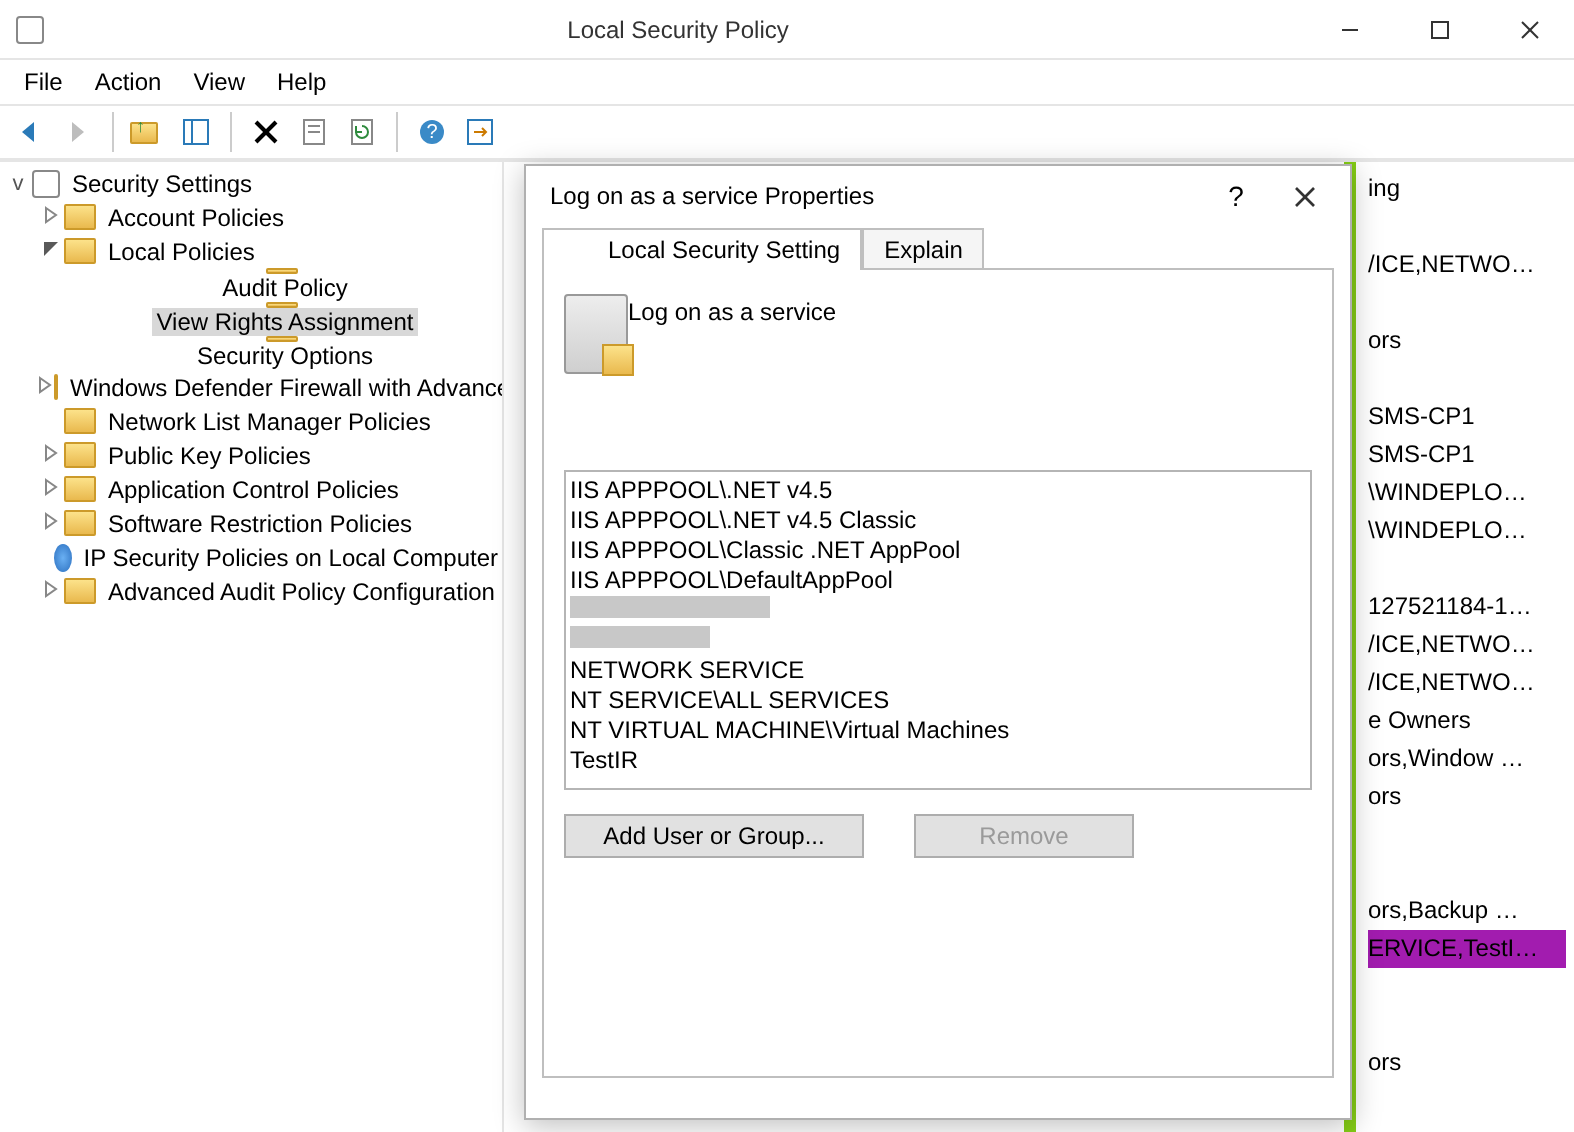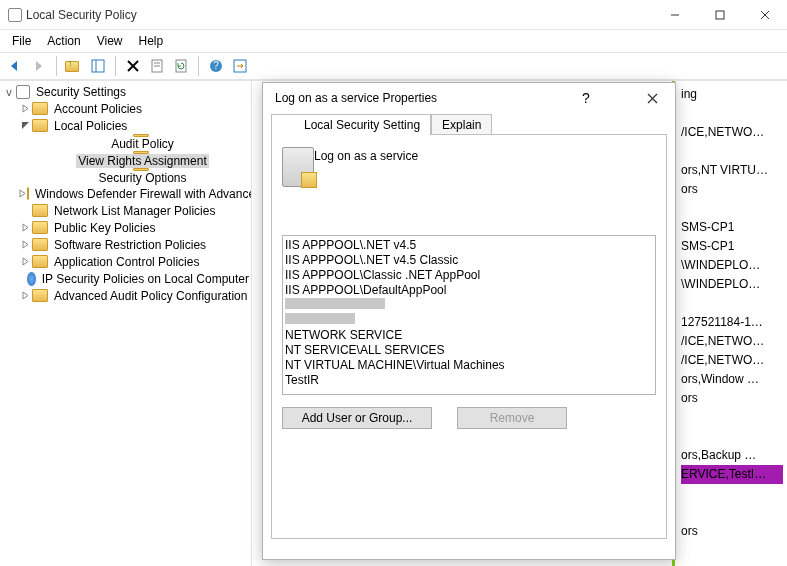--- a/index.html
+++ b/index.html
@@ -1,20 +1,20 @@
 <!DOCTYPE html>
 <html><head>
 <meta charset="utf-8">
 <style>
   * { box-sizing: border-box; font-family: "Segoe UI", Tahoma, sans-serif; }
   body { margin: 0; width: 787px; height: 566px; background: #fff; overflow: hidden; position: relative; font-size: 12px; }
 
   
   .titlebar { height: 30px; display: flex; align-items: center; border-bottom: 1px solid #e5e5e5; }
-  .titlebar .title { flex: 1; color: #333; font-size: 12px; }
+  .titlebar .title { flex: 1; color: #333; font-size: 12px; text-align: center; }
   .titlebar .btns { display: flex; }
   .titlebar .btns div { width: 45px; height: 29px; display: flex; align-items: center; justify-content: center; color: #444; }
 
   .menubar { height: 22px; display: flex; align-items: center; padding-left: 4px; }
   .menubar div { padding: 2px 8px; }
 
   .toolbar { height: 28px; display: flex; align-items: center; padding-left: 4px; border-top: 1px solid #e5e5e5; border-bottom: 1px solid #e5e5e5; gap: 2px; }
   .toolbar .tbtn { width: 22px; height: 22px; display:flex; align-items:center; justify-content:center; border:1px solid transparent; }
   .toolbar .sep { width:1px; height:20px; background:#ccc; margin:0 4px; }
 
@@ -28,28 +28,28 @@
   .ind1 { padding-left: 16px; }
   .ind2 { padding-left: 32px; flex-direction: column; }
   .folder-icon { width:16px; height:13px; display:inline-block; margin-right:4px;
     background: linear-gradient(#fce28a,#e9b94e); border:1px solid #cc9a2a; border-radius:1px;}
   .sec-icon { width:14px; height:14px; display:inline-block; margin-right:4px;
     background:#fff; border:1px solid #888; border-radius:2px;}
   .ip-icon { width:14px; height:14px; display:inline-block; margin-right:4px;
     background: radial-gradient(#6ab0f3,#2b6fbf); border-radius:50%;}
 
   .right { flex:1; position:relative; overflow:hidden; }
-  .rightlist { position:absolute; right:0; top:0; width:115px; height:100%; overflow-y:scroll; border-left:3px solid #84cc16; font-size:12px; padding:4px 4px 12px 6px; line-height:19px; white-space:nowrap;margin-left:25px;}
+  .rightlist { position:absolute; right:0; top:0; width:115px; height:100%; overflow-y:scroll; border-left:6px solid #84cc16; font-size:12px; padding:4px 4px 12px 6px; line-height:19px; white-space:nowrap;margin-left:25px;}
   .rightlist div.hdr { font-weight:400; }
   .rightlist .sel { background:#a21caf; }
 
   
   .dialog { position:absolute; left:262px; top:82px; width:414px; height:478px; background:#fff;
     border:1px solid #b0b0b0; box-shadow: 0 3px 14px rgba(0,0,0,.25);}
-  .dlg-title { height:30px; display:flex; align-items:center; padding:0 6px 0 12px;gap:32px; }
+  .dlg-title { height:30px; display:flex; align-items:center; padding:0 6px 0 12px; }
   .dlg-title .t { flex:1; font-size:12px; }
   .dlg-title .ctl { width:34px; height:24px; display:flex; align-items:center; justify-content:center; font-size:14px;}
   .tabs { display:flex; padding-left:8px; }
   .tab { padding:3px 10px; border:1px solid #bfbfbf; border-bottom:none; background:#f5f5f5; font-size:12px; position:relative; top:1px;}
   .tab.active { background:#fff; z-index:2;padding-left:32px;}
   .tabbody { border:1px solid #bfbfbf; margin:0 8px; height:405px; padding:12px 10px; position:relative;}
   .svc-icon { width:32px; height:40px; display:inline-block;
     background:linear-gradient(#ededed,#cfcfcf); border:1px solid #999; border-radius:2px; position:relative;}
   .svc-icon::after{content:""; position:absolute; right:-4px; bottom:-2px; width:14px; height:14px;
     background:linear-gradient(#fce28a,#e9b94e); border:1px solid #cc9a2a;}
@@ -213,28 +213,28 @@
               <path d="M2 1 L7 4.5 L2 8 Z" fill="none" stroke="#888"></path>
             </svg></span>
           <span class="folder-icon"></span>
           <span class="label">Public Key Policies</span>
         </div>
         <div class="tree-row ind1">
           <span class="exp"><svg width="9" height="9">
               <path d="M2 1 L7 4.5 L2 8 Z" fill="none" stroke="#888"></path>
             </svg></span>
           <span class="folder-icon"></span>
+          <span class="label">Application Control Policies</span>
+        </div>
+        <div class="tree-row ind1">
+          <span class="exp"><svg width="9" height="9">
+              <path d="M2 1 L7 4.5 L2 8 Z" fill="none" stroke="#888"></path>
+            </svg></span>
+          <span class="folder-icon"></span>
           <span class="label">Software Restriction Policies</span>
-        </div>
-        <div class="tree-row ind1">
-          <span class="exp"><svg width="9" height="9">
-              <path d="M2 1 L7 4.5 L2 8 Z" fill="none" stroke="#888"></path>
-            </svg></span>
-          <span class="folder-icon"></span>
-          <span class="label">Application Control Policies</span>
         </div>
         <div class="tree-row ind1">
           <span class="exp"></span>
           <span class="ip-icon"></span>
           <span class="label">IP Security Policies on Local Computer</span>
         </div>
         <div class="tree-row ind1">
           <span class="exp"><svg width="9" height="9">
               <path d="M2 1 L7 4.5 L2 8 Z" fill="none" stroke="#888"></path>
             </svg></span>
@@ -244,31 +244,31 @@
       </div>
     <div class="hspace"></div>
   </div>
   <div class="right">
     <div class="rightlist">
       <div class="hdr">ing</div>
       <div id="right-rows">
           <div>&nbsp;</div>
           <div>/ICE,NETWO…</div>
           <div>&nbsp;</div>
-          <div>ors,NT VIRTU…</div>
           <div>ors</div>
           <div>&nbsp;</div>
           <div>SMS-CP1</div>
           <div>SMS-CP1</div>
           <div>\WINDEPLO…</div>
           <div>\WINDEPLO…</div>
           <div>&nbsp;</div>
           <div>127521184-1…</div>
           <div>/ICE,NETWO…</div>
           <div>/ICE,NETWO…</div>
+          <div>e Owners</div>
           <div>ors,Window …</div>
           <div>ors</div>
           <div>&nbsp;</div>
           <div>&nbsp;</div>
           <div>ors,Backup …</div>
           <div class="sel">ERVICE,TestI…</div>
           <div>&nbsp;</div>
           <div>&nbsp;</div>
           <div>ors</div>
         </div>

